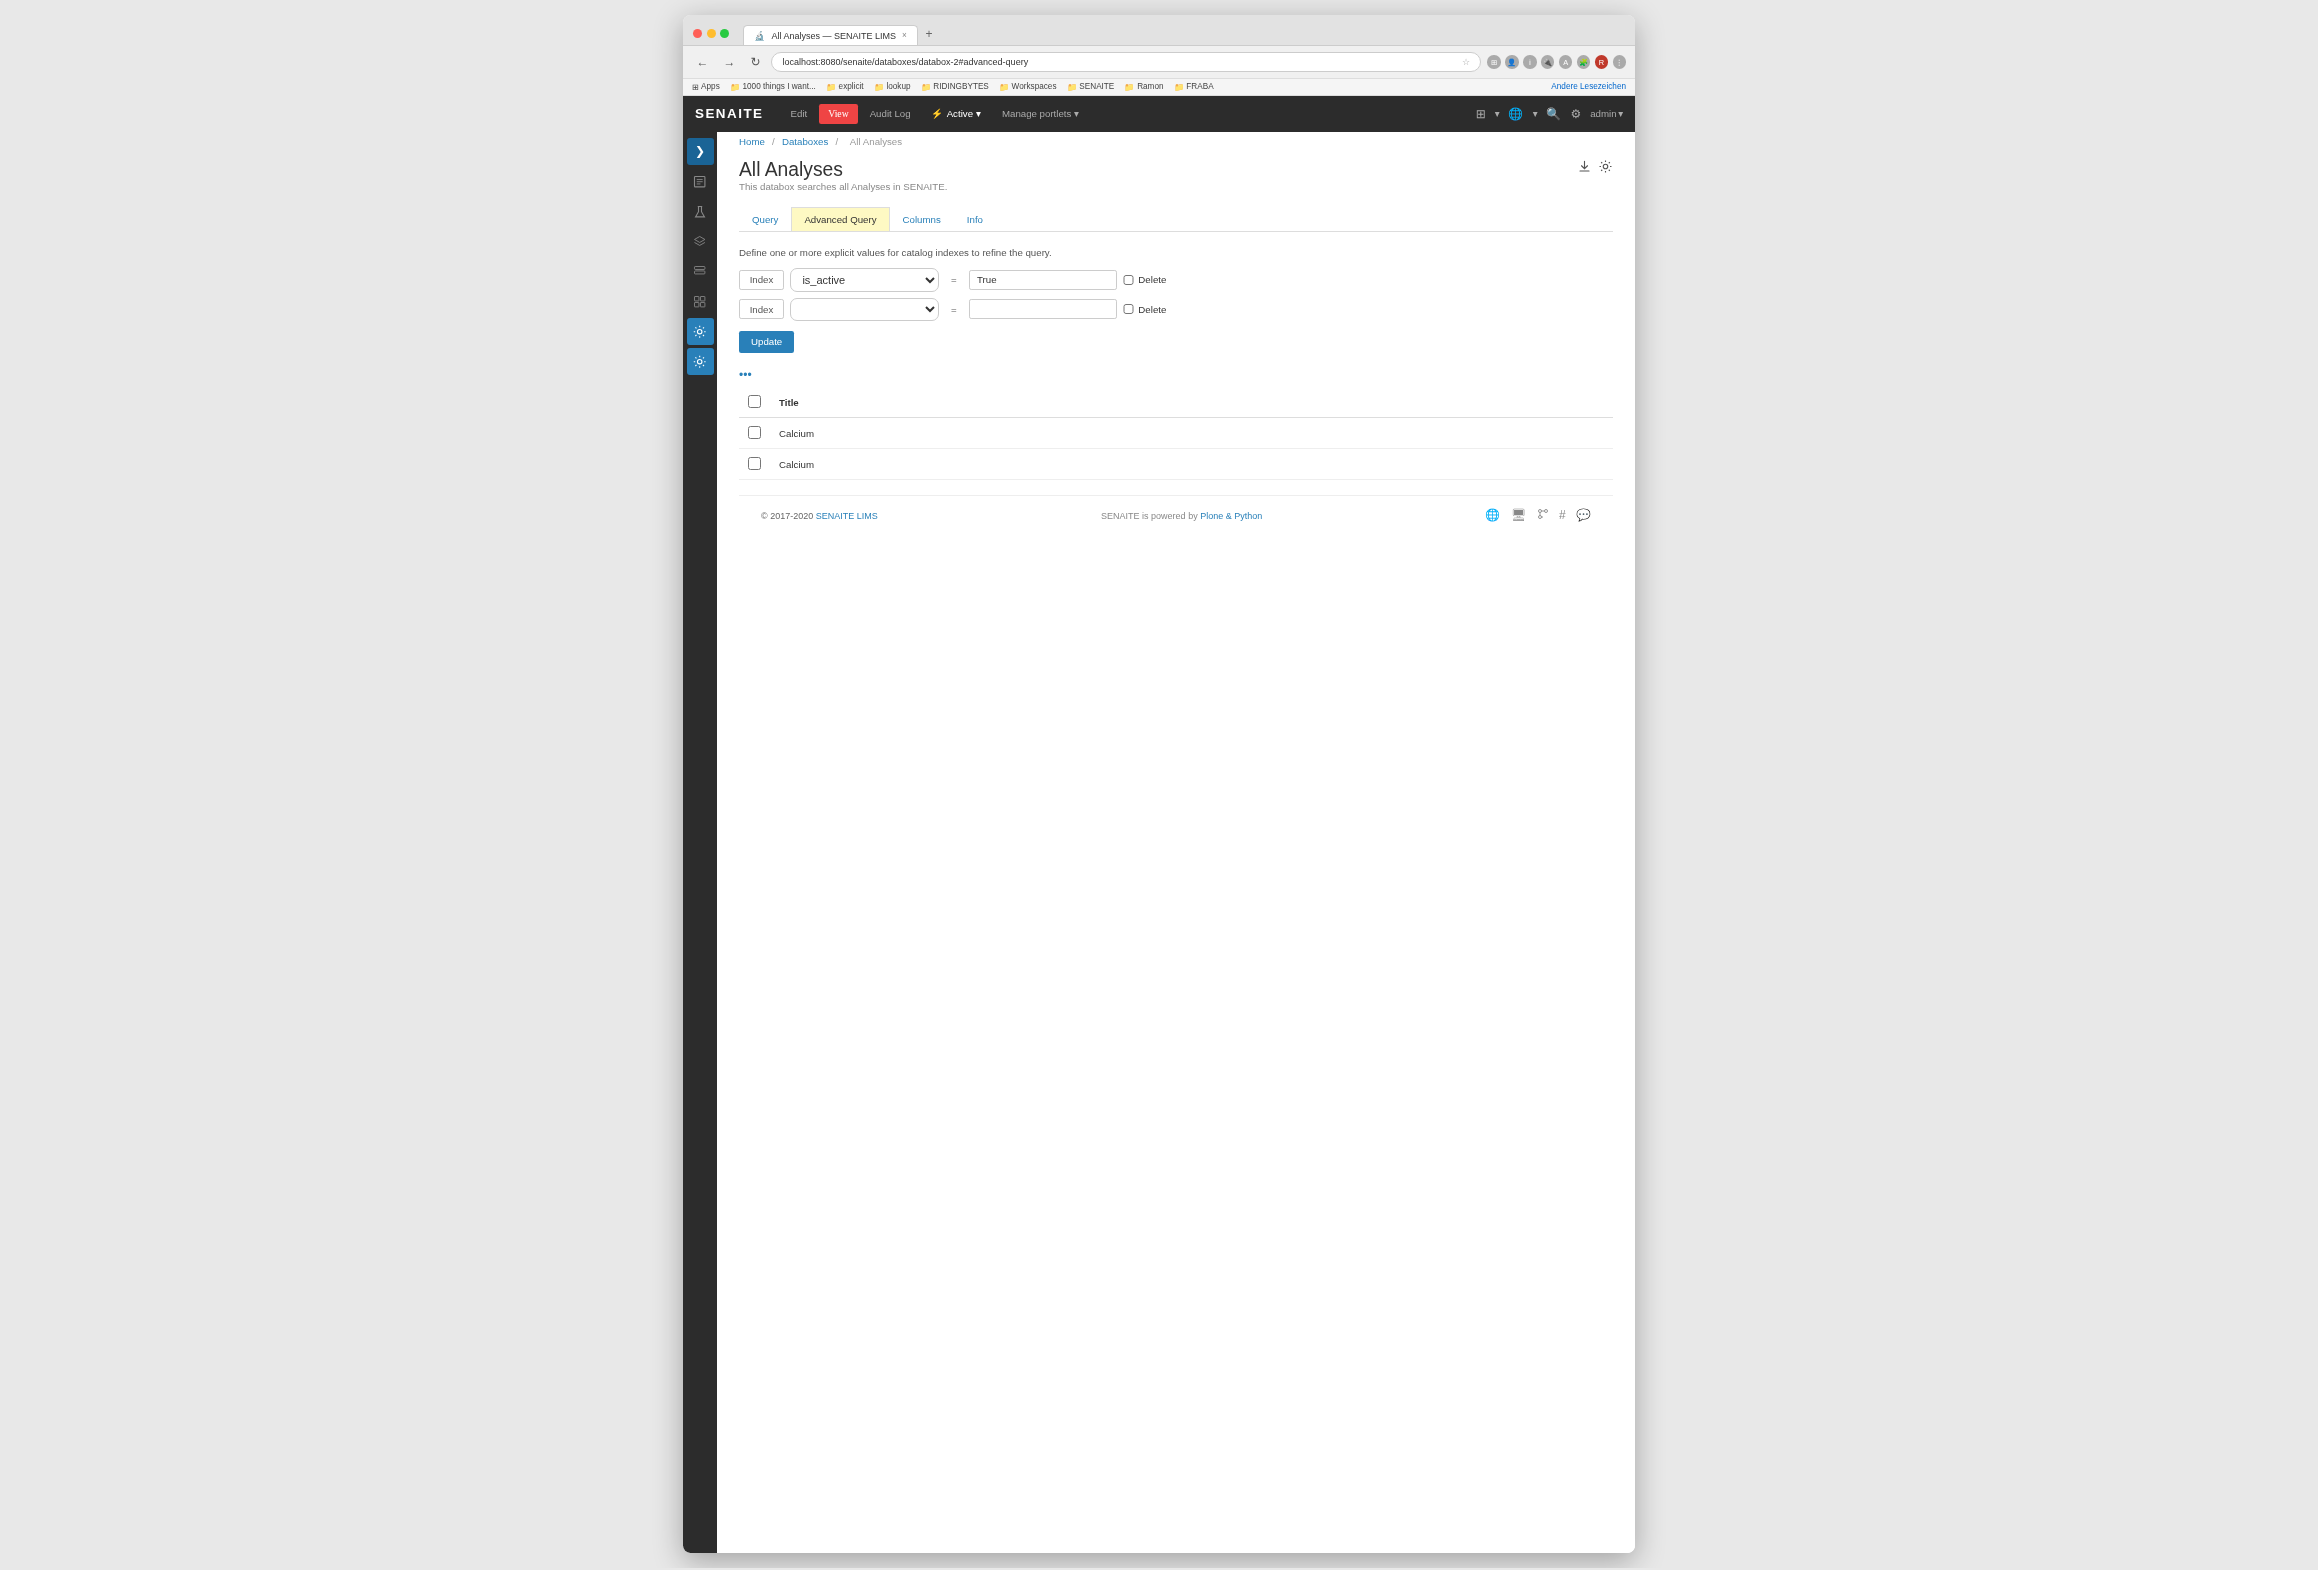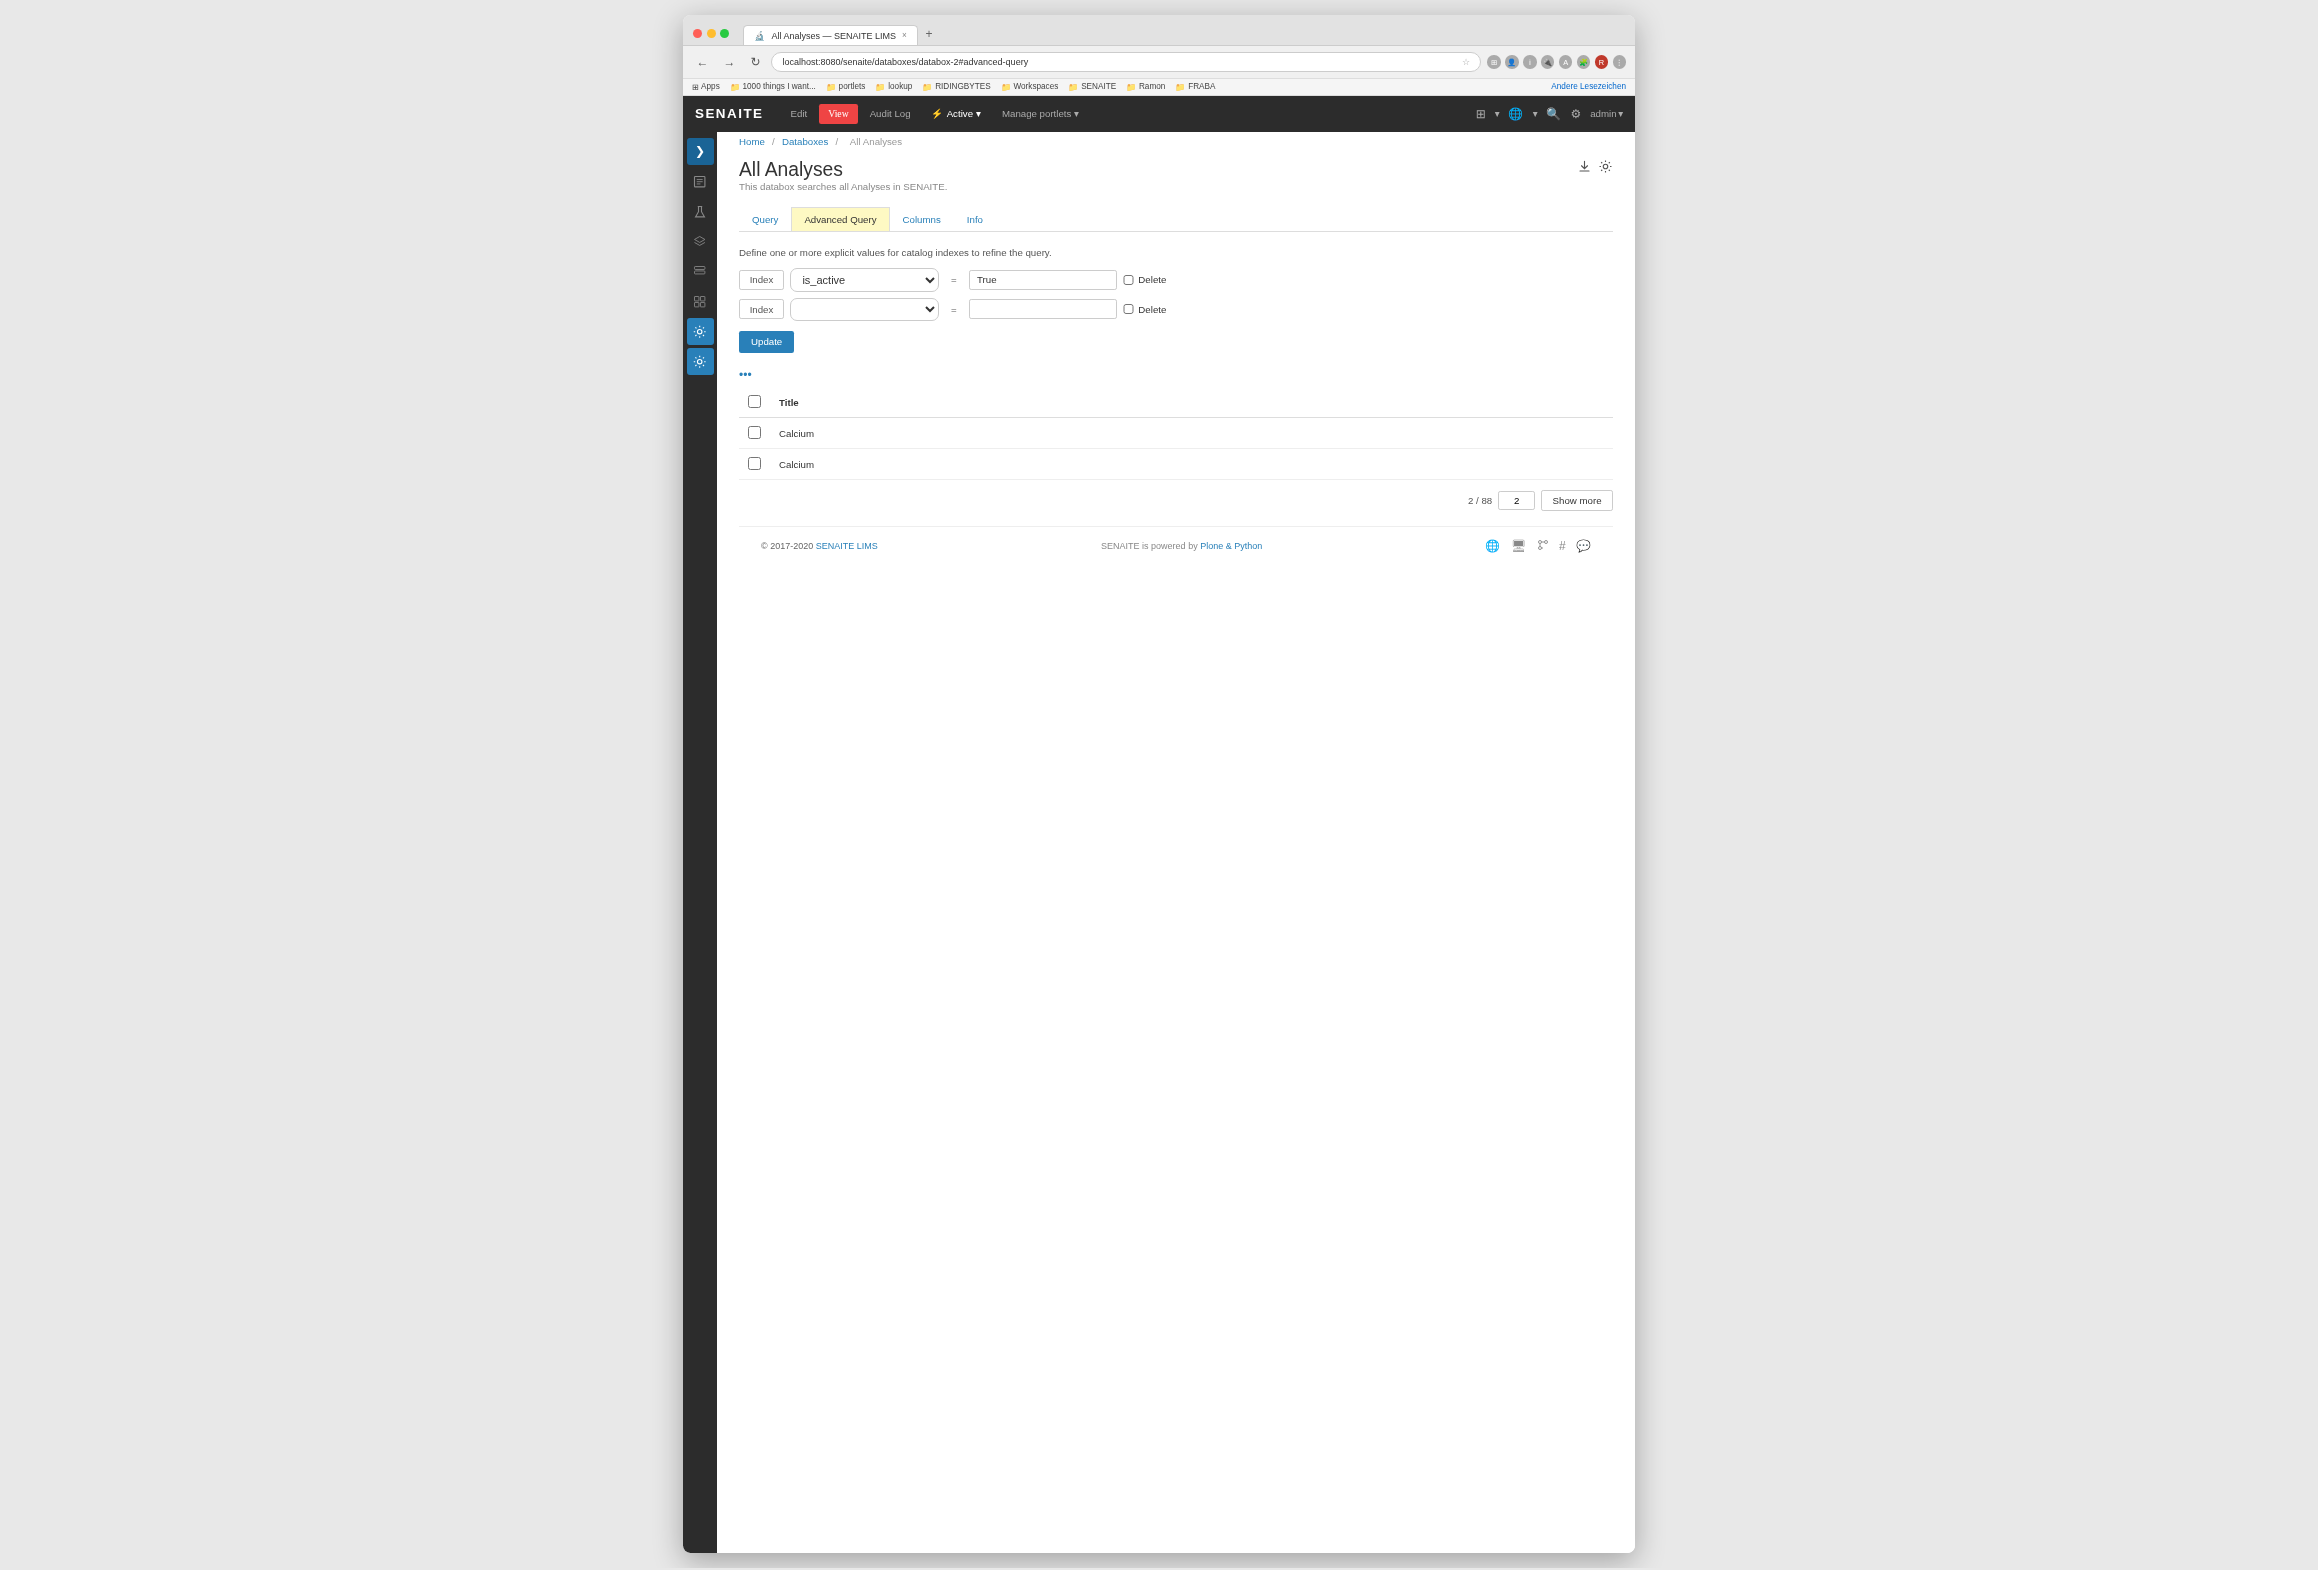--- a/index.html
+++ b/index.html
@@ -156,21 +156,21 @@
     <span class="bookmark-item">
       <span>⊞</span>
       <span>Apps</span>
     </span>
     <span class="bookmark-item">
       <span class="bookmark-folder"></span>
       <span>1000 things I want...</span>
     </span>
     <span class="bookmark-item">
       <span class="bookmark-folder"></span>
-      <span>portlets</span>
+      <span>explicit</span>
     </span>
     <span class="bookmark-item">
       <span class="bookmark-folder"></span>
       <span>lookup</span>
     </span>
     <span class="bookmark-item">
       <span class="bookmark-folder"></span>
       <span>RIDINGBYTES</span>
     </span>
     <span class="bookmark-item">
@@ -376,29 +376,20 @@
               </tr>
               <tr>
                 <td class="cb-col">
                   <input type="checkbox" style="">
                 </td>
                 <td>Calcium</td>
               </tr>
             </tbody>
           </table>
 
-          <div class="pagination-row">
-            <span class="page-info">
-              <span>2</span>
-              <span> / </span>
-              <span>88</span>
-            </span>
-            <input class="page-input" type="text" value="2" style="">
-            <button class="show-more-btn">Show more</button>
-          </div>
         </div>
 
         <div class="footer">
           <div class="footer-left">
             <span>© 2017-2020</span>
             <a class="footer-link">SENAITE LIMS</a>
           </div>
           <div class="footer-center">
             <span>SENAITE is powered by</span>
             <a class="footer-link">Plone &amp; Python</a>

